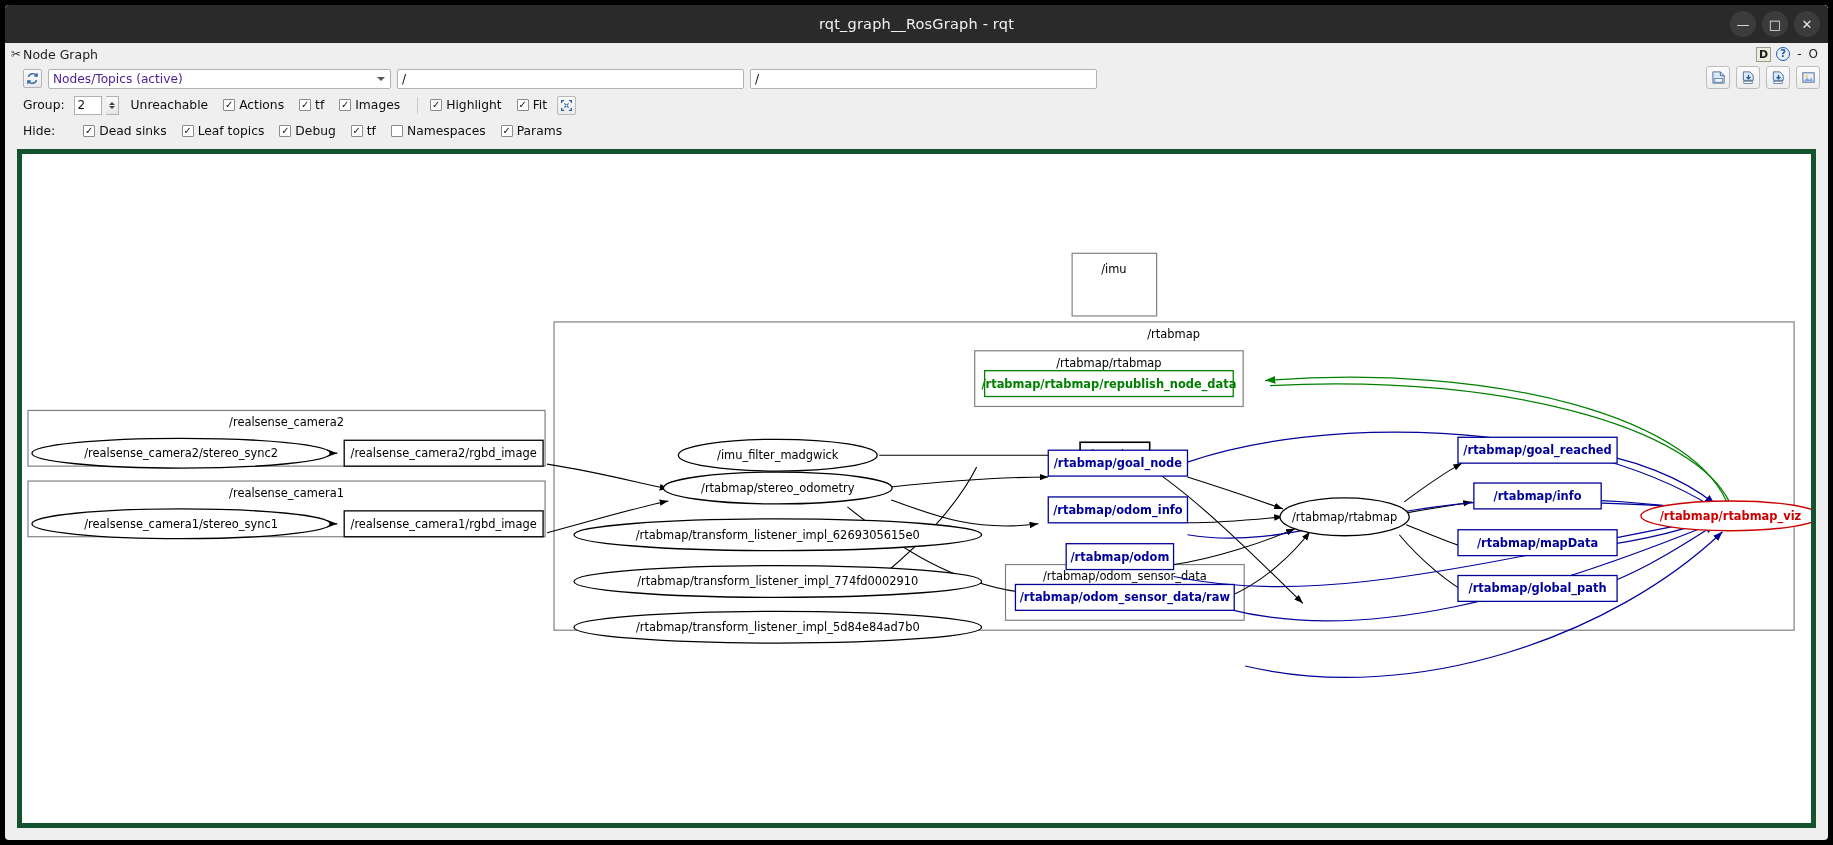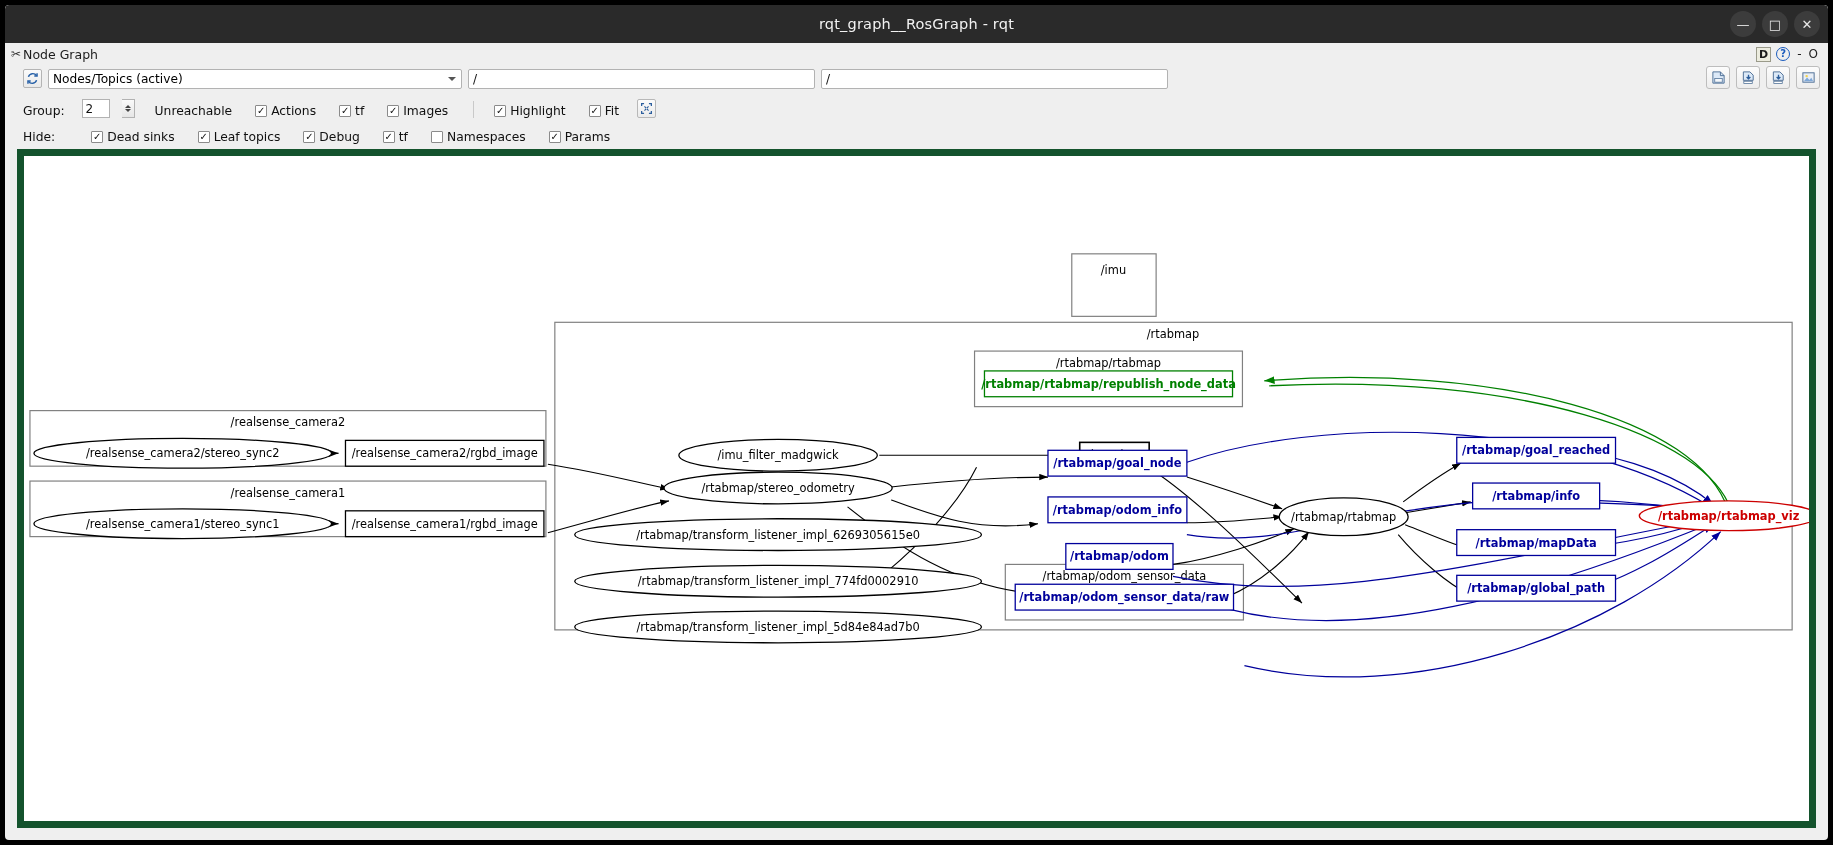--- a/index.html
+++ b/index.html
@@ -104,28 +104,28 @@
     width: 19px; height: 19px;
     border: 1px solid #b4b4b4;
     background: linear-gradient(#fbfbfb,#e9e9e9);
     border-radius: 2px;
     display:flex; align-items:center; justify-content:center;
     font-size: 12px;
     color: #2962a8;
   }
   select.combo, .combo {
     height: 20px;
-    width: 414px;
+    width: 343px;
     font-size: 12.2px;
     font-family: "DejaVu Sans", "Liberation Sans", sans-serif;
     border: 1px solid #b2b2b2;
     background: #ffffff;
     padding: 0 4px;
     border-radius: 2px;
-    color: #000000;
+    color: #4c1d95;
     appearance: none;
     position: relative;
   }
   .combo-wrap { position: relative; display:inline-block; }
   .combo-arrow {
     position: absolute; right: 6px; top: 50%;
     transform: translateY(-50%);
     width: 0; height: 0;
     border-left: 4px solid transparent;
     border-right: 4px solid transparent;
@@ -149,23 +149,23 @@
     display: flex; gap: 6px;
   }
   .tbtn {
     width: 24px; height: 23px;
     border: 1px solid #bdbdbd;
     background: linear-gradient(#fcfcfc,#ededed);
     border-radius: 3px;
     display: flex; align-items: center; justify-content: center;
   }
   .row2, .row3 {
-    display:flex; align-items:flex-end;
+    display:flex; align-items:center;
     padding-left: 18px;
-    gap: 12px;
+    gap: 4px;
     font-size: 12.3px;
     color: #101010;
     flex: 0 0 26px;
   }
   .lbl { margin-right: 5px; }
   .spin {
     width: 28px; height: 19px;
     border: 1px solid #b2b2b2;
     background: #fff;
     font-size: 12px;
@@ -205,21 +205,21 @@
     border: 1px solid #b8b8b8;
     background: linear-gradient(#fbfbfb,#ebebeb);
     border-radius: 2px;
     margin-left: 6px;
     display:flex;align-items:center;justify-content:center;
   }
   
   .canvas-wrap {
     margin: 5px 12px 12px 12px;
     background: #fff;
-    border: 7px solid #14532d;
+    border: 5px solid #14532d;
     flex: 1 1 auto;
     position: relative;
     overflow: hidden;
   }
   svg.graph { display:block; width: 100%; height: 100%; }
   text { font-family: "DejaVu Sans", "Liberation Sans", sans-serif; }
 </style>
 </head>
 <body>
 

